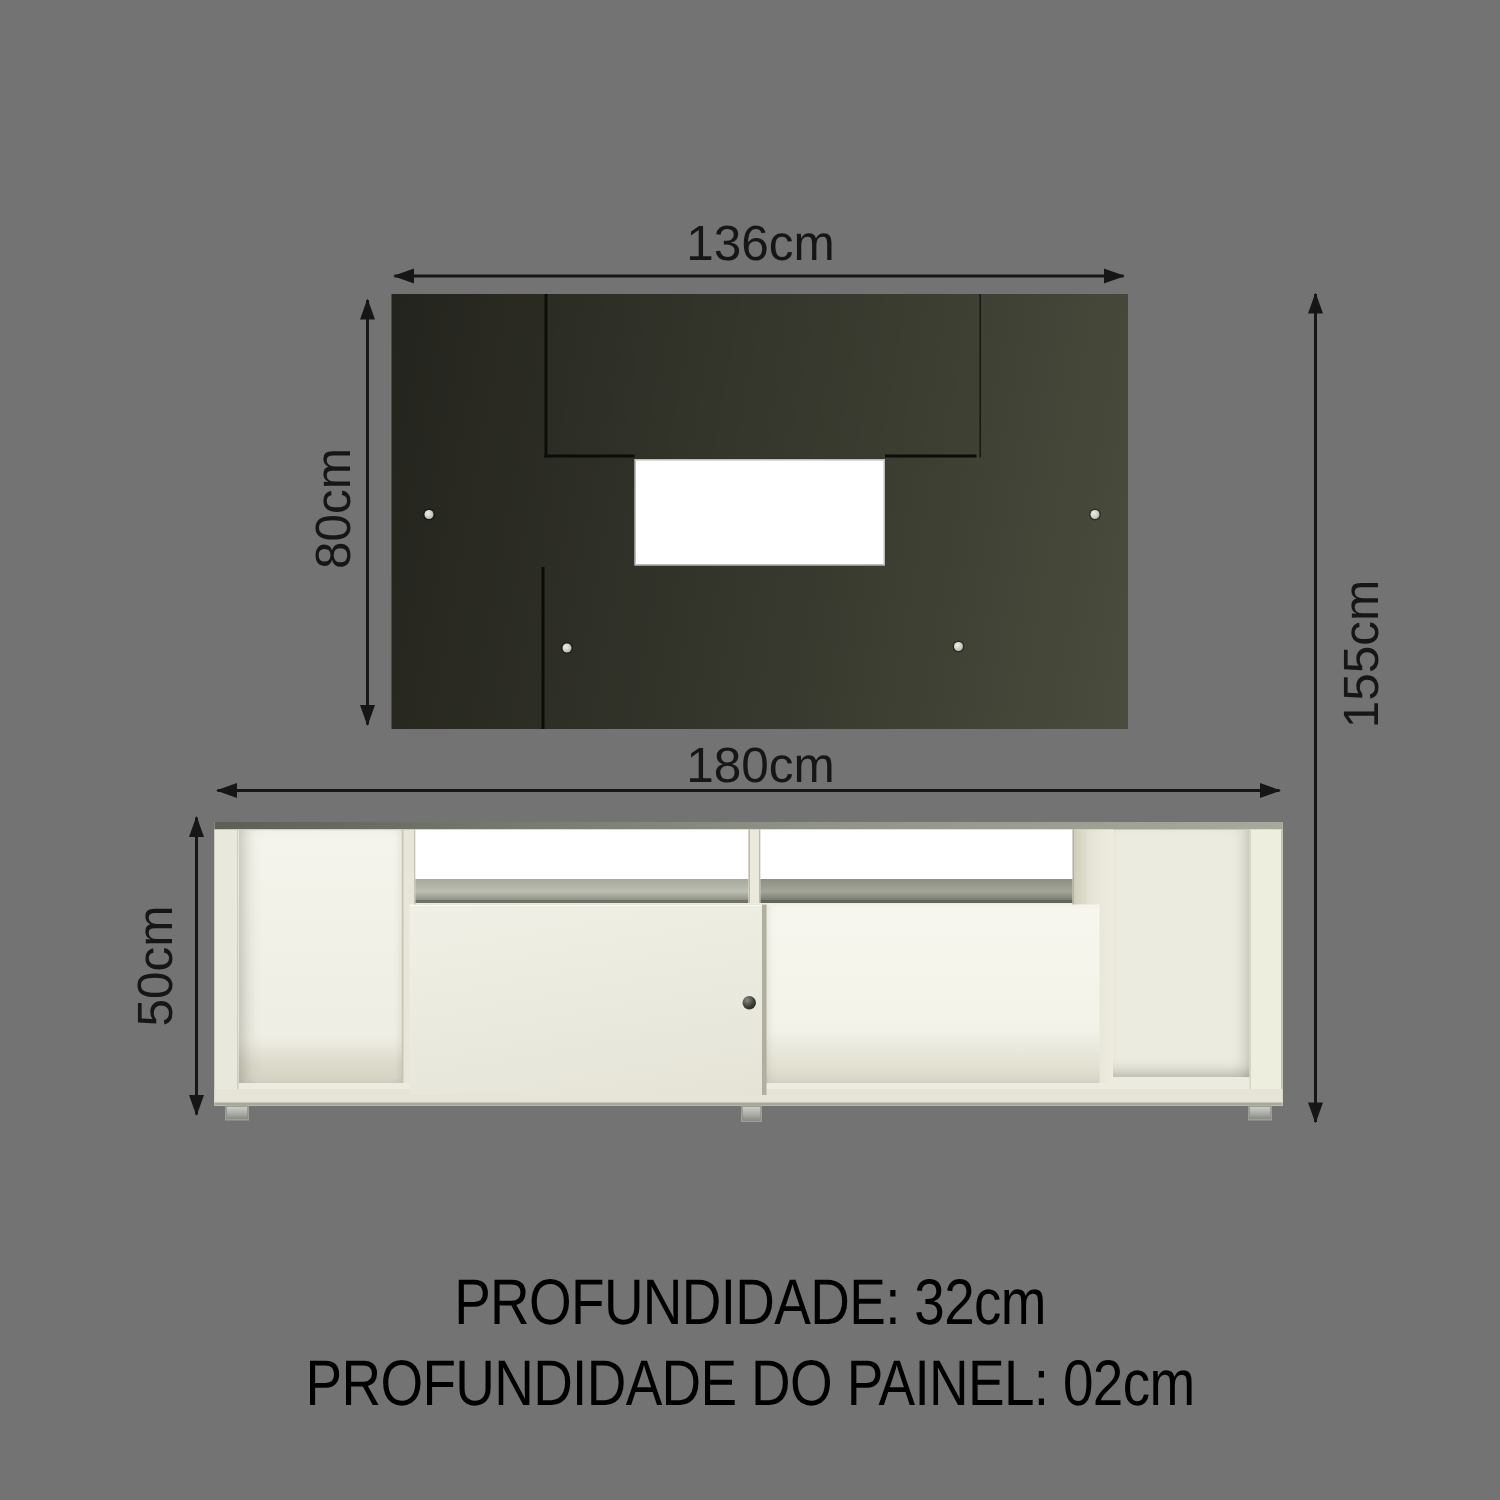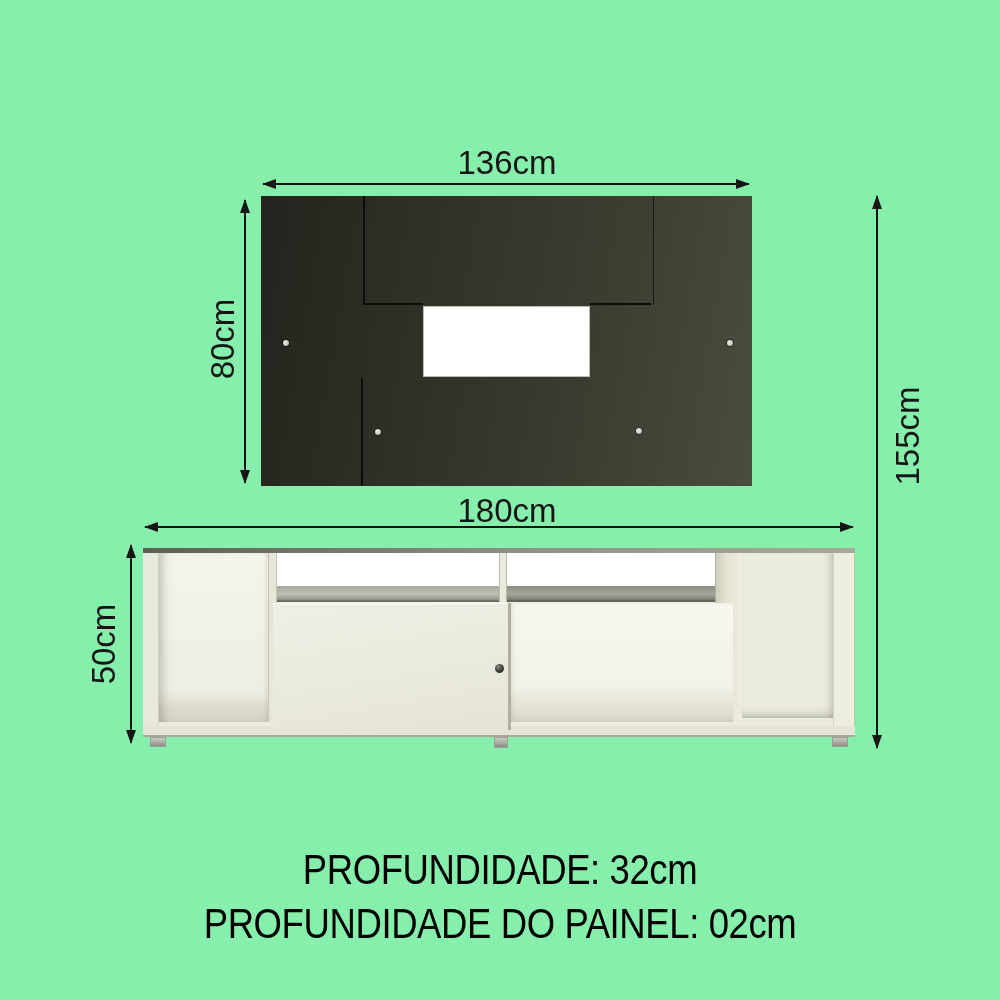--- a/index.html
+++ b/index.html
@@ -6,21 +6,21 @@
     --ink:#161616;
     --panel-dark-a:#24241e;
     --panel-dark-b:#33342a;
     --panel-dark-c:#4a4c3d;
     --seam:#0c0c08;
     --cream:#ecebdf;
     --cream-deep:#dddbcc;
   }
   html,body{margin:0;padding:0;background:#fff;}
   .canvas{
-    position:relative;width:1000px;height:1000px;background:#86efac;
+    position:relative;width:1000px;height:1000px;background:#737373;
     font-family:"Liberation Sans", sans-serif;color:var(--ink);overflow:hidden;
   }
   .abs{position:absolute;}
 
   
   .ha{position:absolute;height:0;border-top:2px solid var(--ink);}
   .ha::before{content:"";position:absolute;left:-1px;top:-6px;width:0;height:0;
     border-top:5px solid transparent;border-bottom:5px solid transparent;border-right:14px solid var(--ink);}
   .ha::after{content:"";position:absolute;right:-1px;top:-6px;width:0;height:0;
     border-top:5px solid transparent;border-bottom:5px solid transparent;border-left:14px solid var(--ink);}

